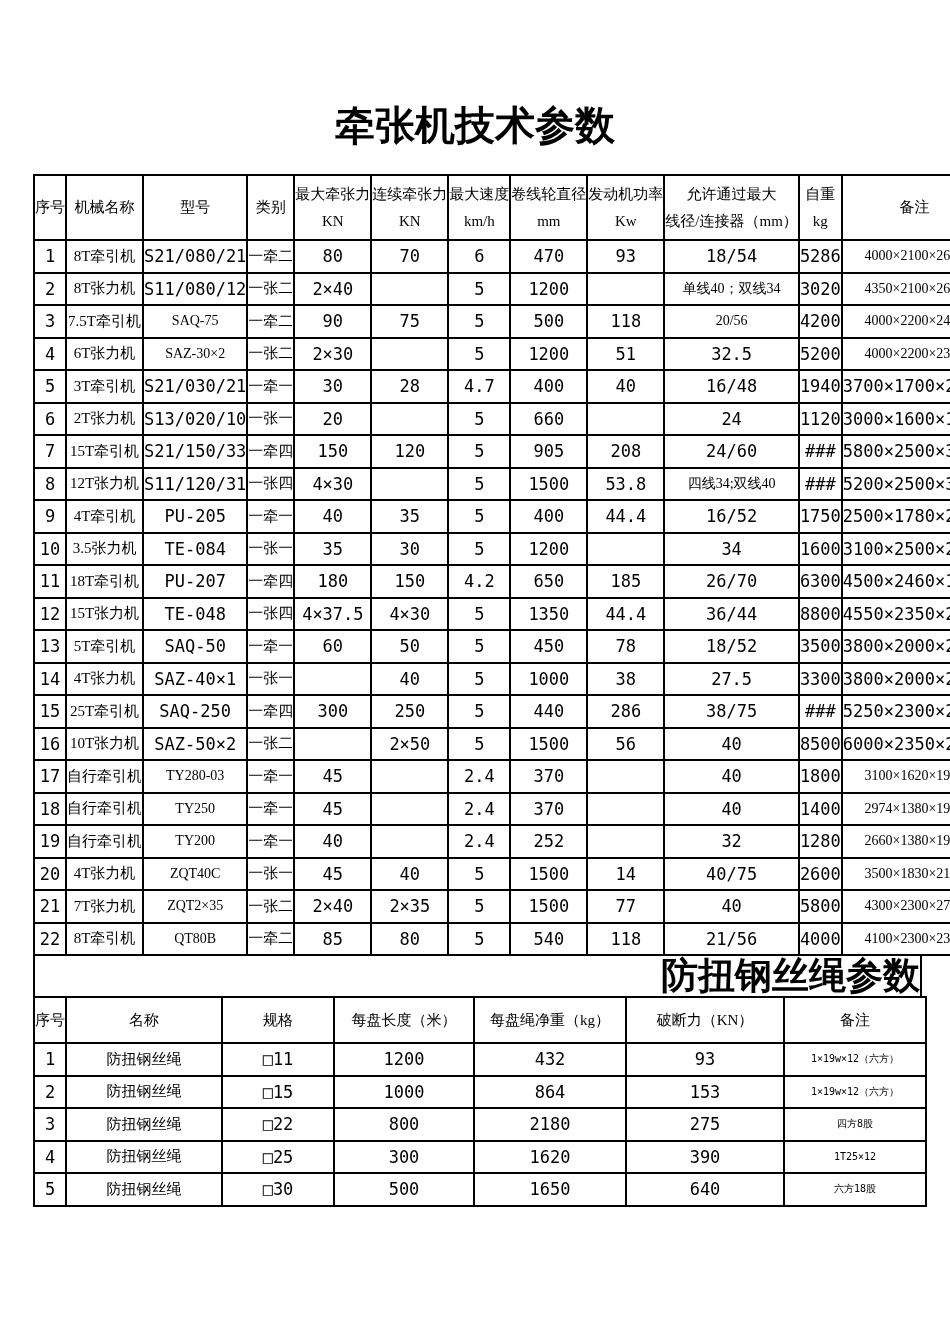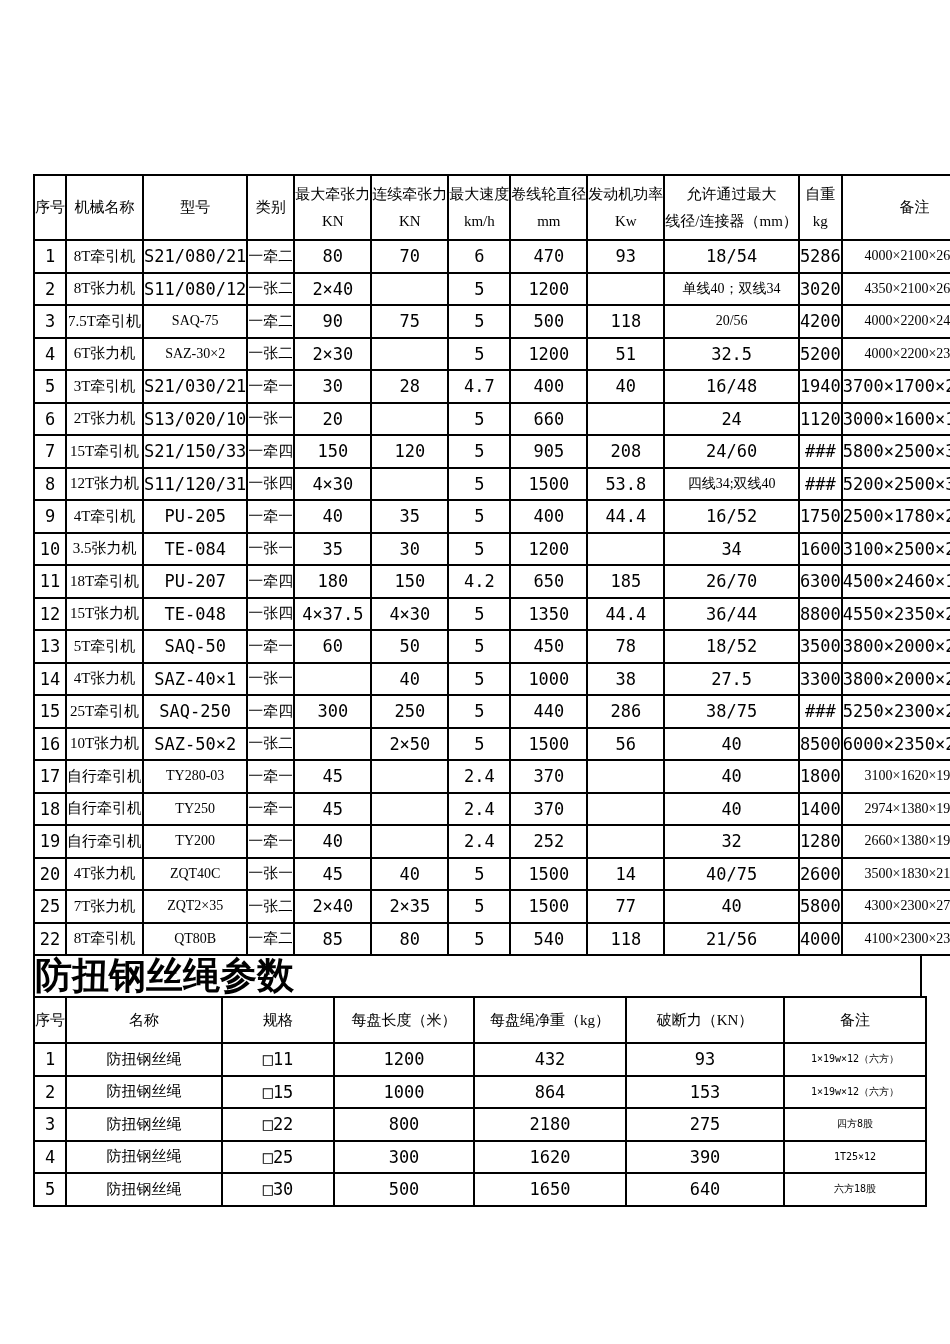--- a/index.html
+++ b/index.html
@@ -2,37 +2,38 @@
 <html><head>
 <meta charset="utf-8">
 <style>
   html,body{margin:0;padding:0;background:#ffffff;}
   .page{position:relative;width:950px;height:1344px;background:#ffffff;overflow:hidden;
         font-family:"Liberation Serif","DejaVu Serif",serif;color:#000;}
   .doc-title{position:absolute;left:0;width:100%;text-align:center;font-weight:bold;}
   #title1{top:102px;font-size:40px;line-height:48px;}
   .title2-band{position:absolute;left:33px;top:956px;width:885px;height:40px;
         border-left:2px solid #000;border-right:2px solid #000;
-        text-align:left;font-size:37px;font-weight:bold;line-height:40px;overflow:hidden;white-space:nowrap;}
+        text-align:right;font-size:37px;font-weight:bold;line-height:40px;overflow:hidden;white-space:nowrap;}
   table.ptable{position:absolute;left:33px;border-collapse:collapse;table-layout:fixed;background:#fff;}
   #table1{top:174px;}
   #table2{top:996px;}
   .ptable th,.ptable td{border:2px solid #000;padding:0;margin:0;text-align:center;vertical-align:middle;
         overflow:hidden;white-space:nowrap;font-weight:normal;}
   .ptable th{font-size:15px;font-family:"Liberation Serif","DejaVu Serif",serif;}
   .h-line{line-height:27px;overflow:hidden;white-space:nowrap;}
   .cjk{font-size:15px;font-family:"Liberation Serif","DejaVu Serif",serif;border-radius:7px;}
   .mono{font-family:"DejaVu Sans Mono","Liberation Mono",monospace;font-size:17px;}
   .serifsm{font-family:"Liberation Serif","DejaVu Serif",serif;font-size:14px;}
   .monosm{font-family:"DejaVu Sans Mono","Liberation Mono",monospace;font-size:10px;}
 </style>
 </head>
 <body>
 
 <div class="page">
+  <div id="title1" class="doc-title">牵张机技术参数</div>
   <table id="table1" class="ptable">
       <colgroup>
         <col style="width: 29px;">
         <col style="width: 78px;">
         <col style="width: 76px;">
         <col style="width: 47px;">
         <col style="width: 69px;">
         <col style="width: 69px;">
         <col style="width: 59px;">
         <col style="width: 77px;">
@@ -363,21 +364,21 @@
           <td class="mono">45</td>
           <td class="mono">40</td>
           <td class="mono">5</td>
           <td class="mono">1500</td>
           <td class="mono">14</td>
           <td class="mono">40/75</td>
           <td class="mono">2600</td>
           <td class="serifsm">3500×1830×2100</td>
         </tr>
         <tr style="height: 32.5px;">
-          <td class="mono">25</td>
+          <td class="mono">21</td>
           <td class="cjk">7T张力机</td>
           <td class="serifsm">ZQT2×35</td>
           <td class="cjk">一张二</td>
           <td class="mono">2×40</td>
           <td class="mono">2×35</td>
           <td class="mono">5</td>
           <td class="mono">1500</td>
           <td class="mono">77</td>
           <td class="mono">40</td>
           <td class="mono">5800</td>

